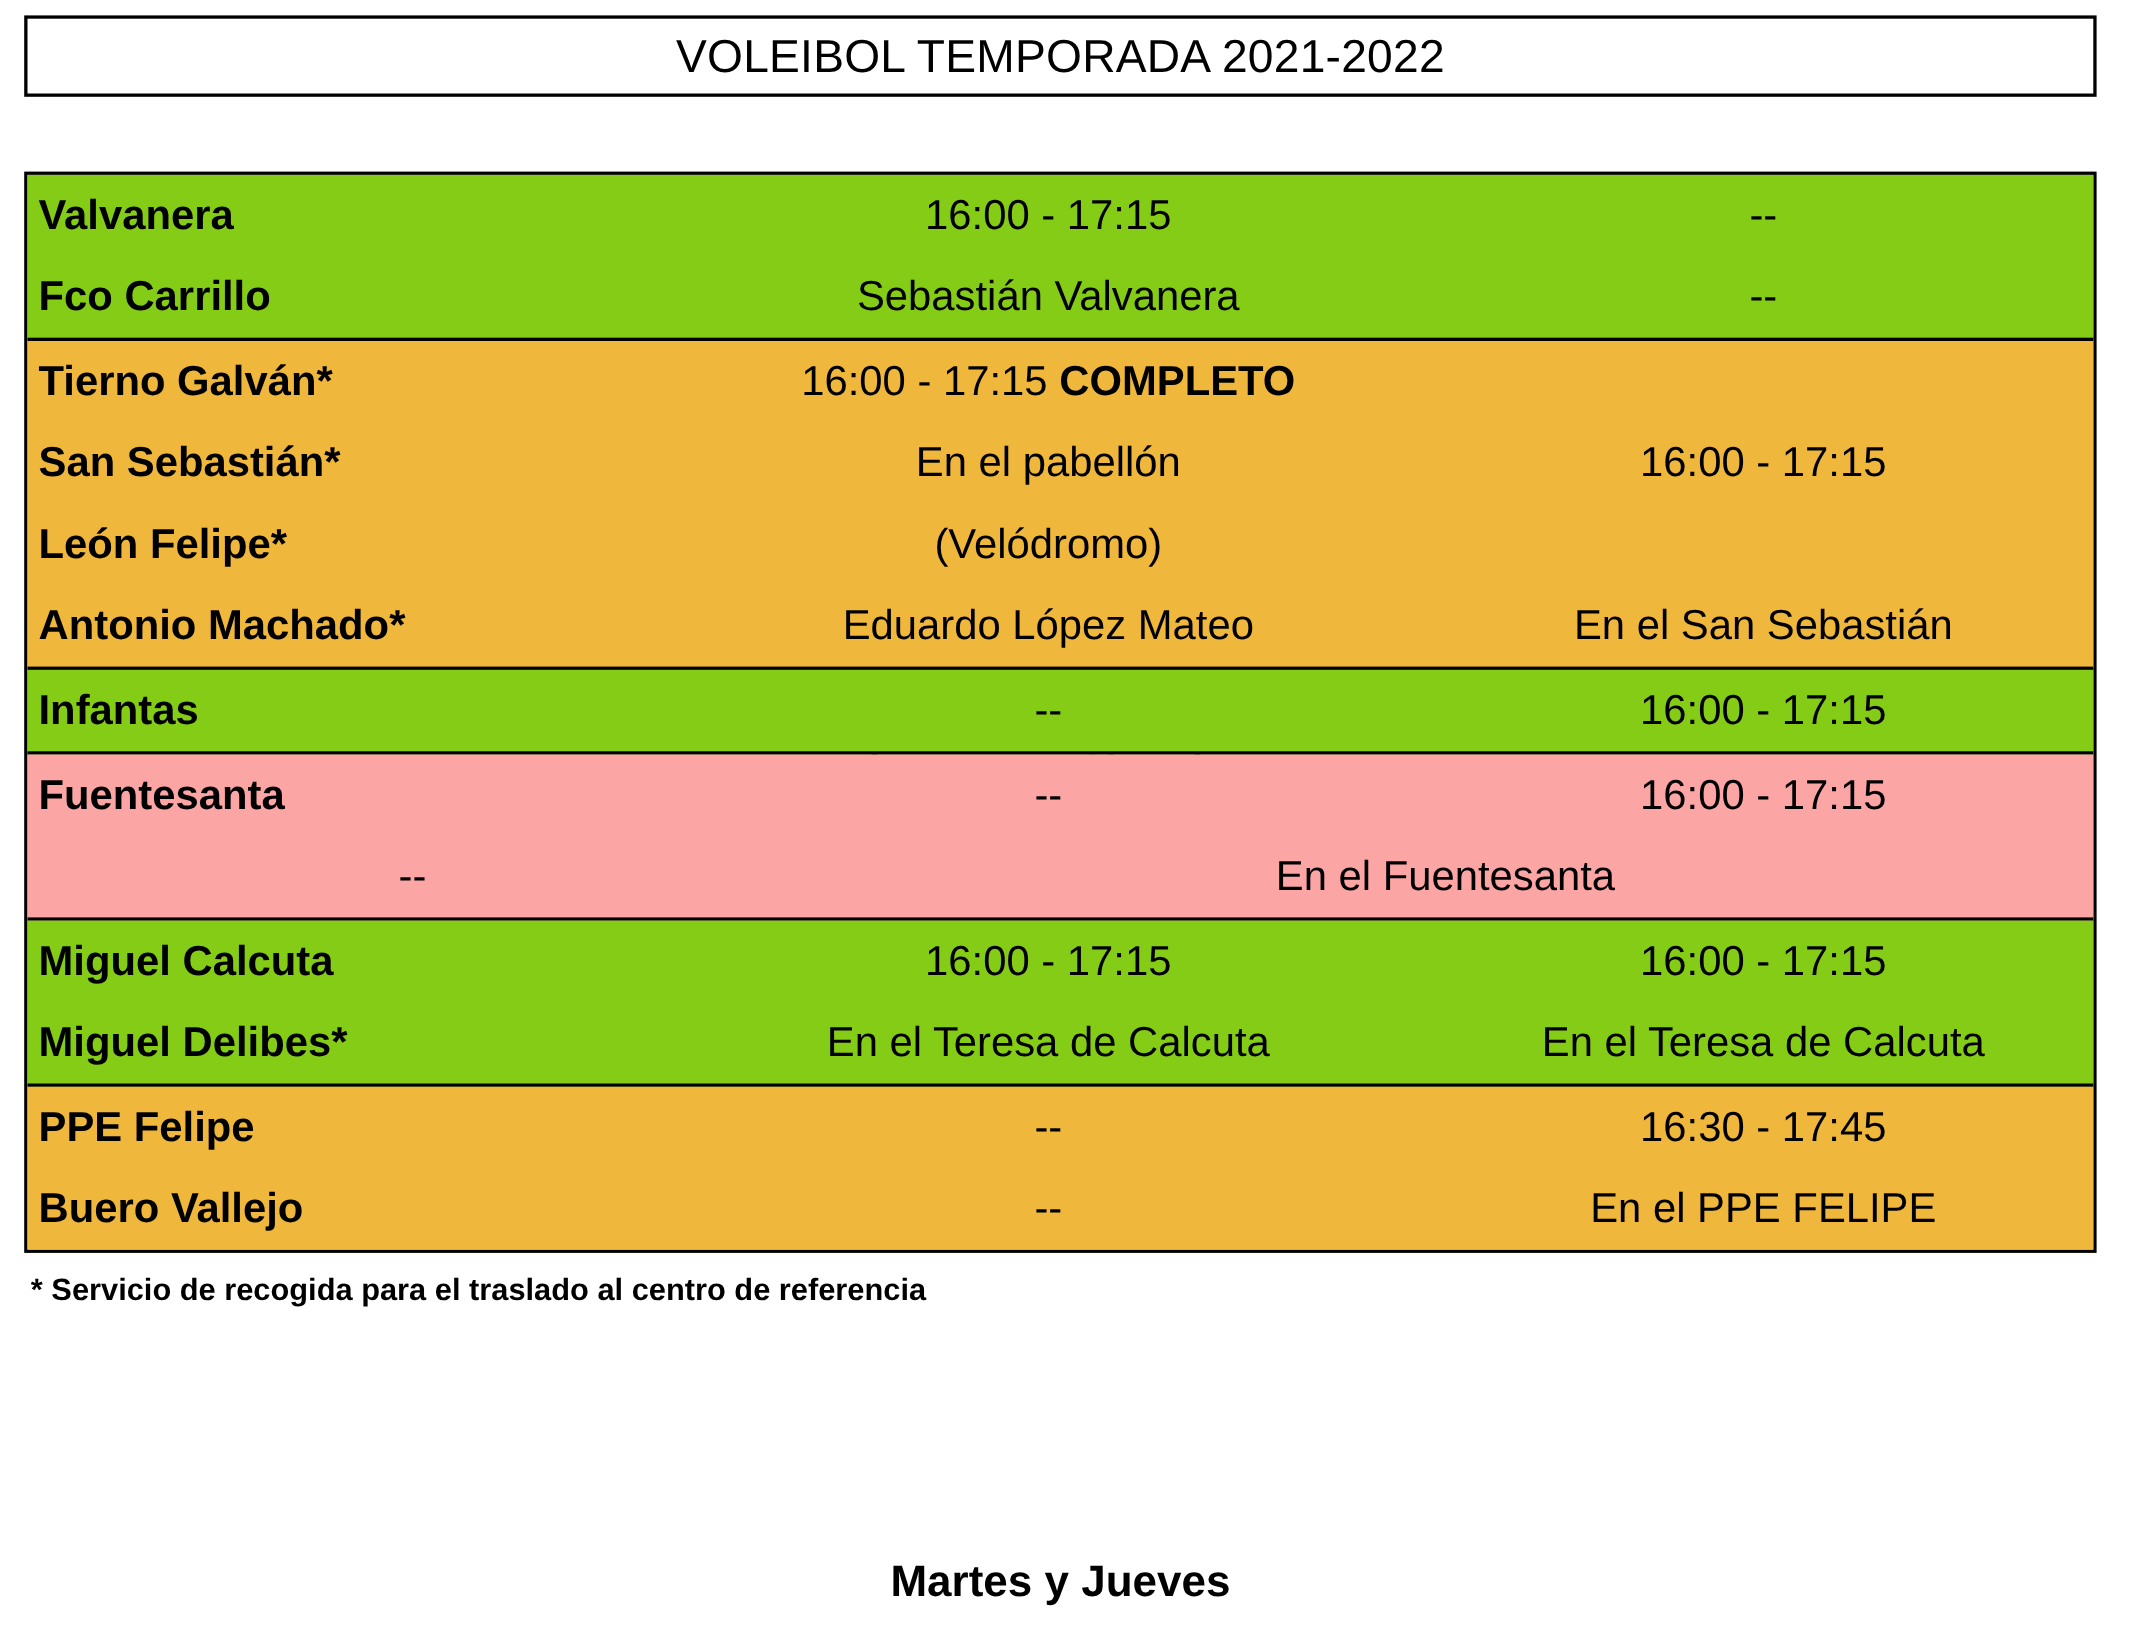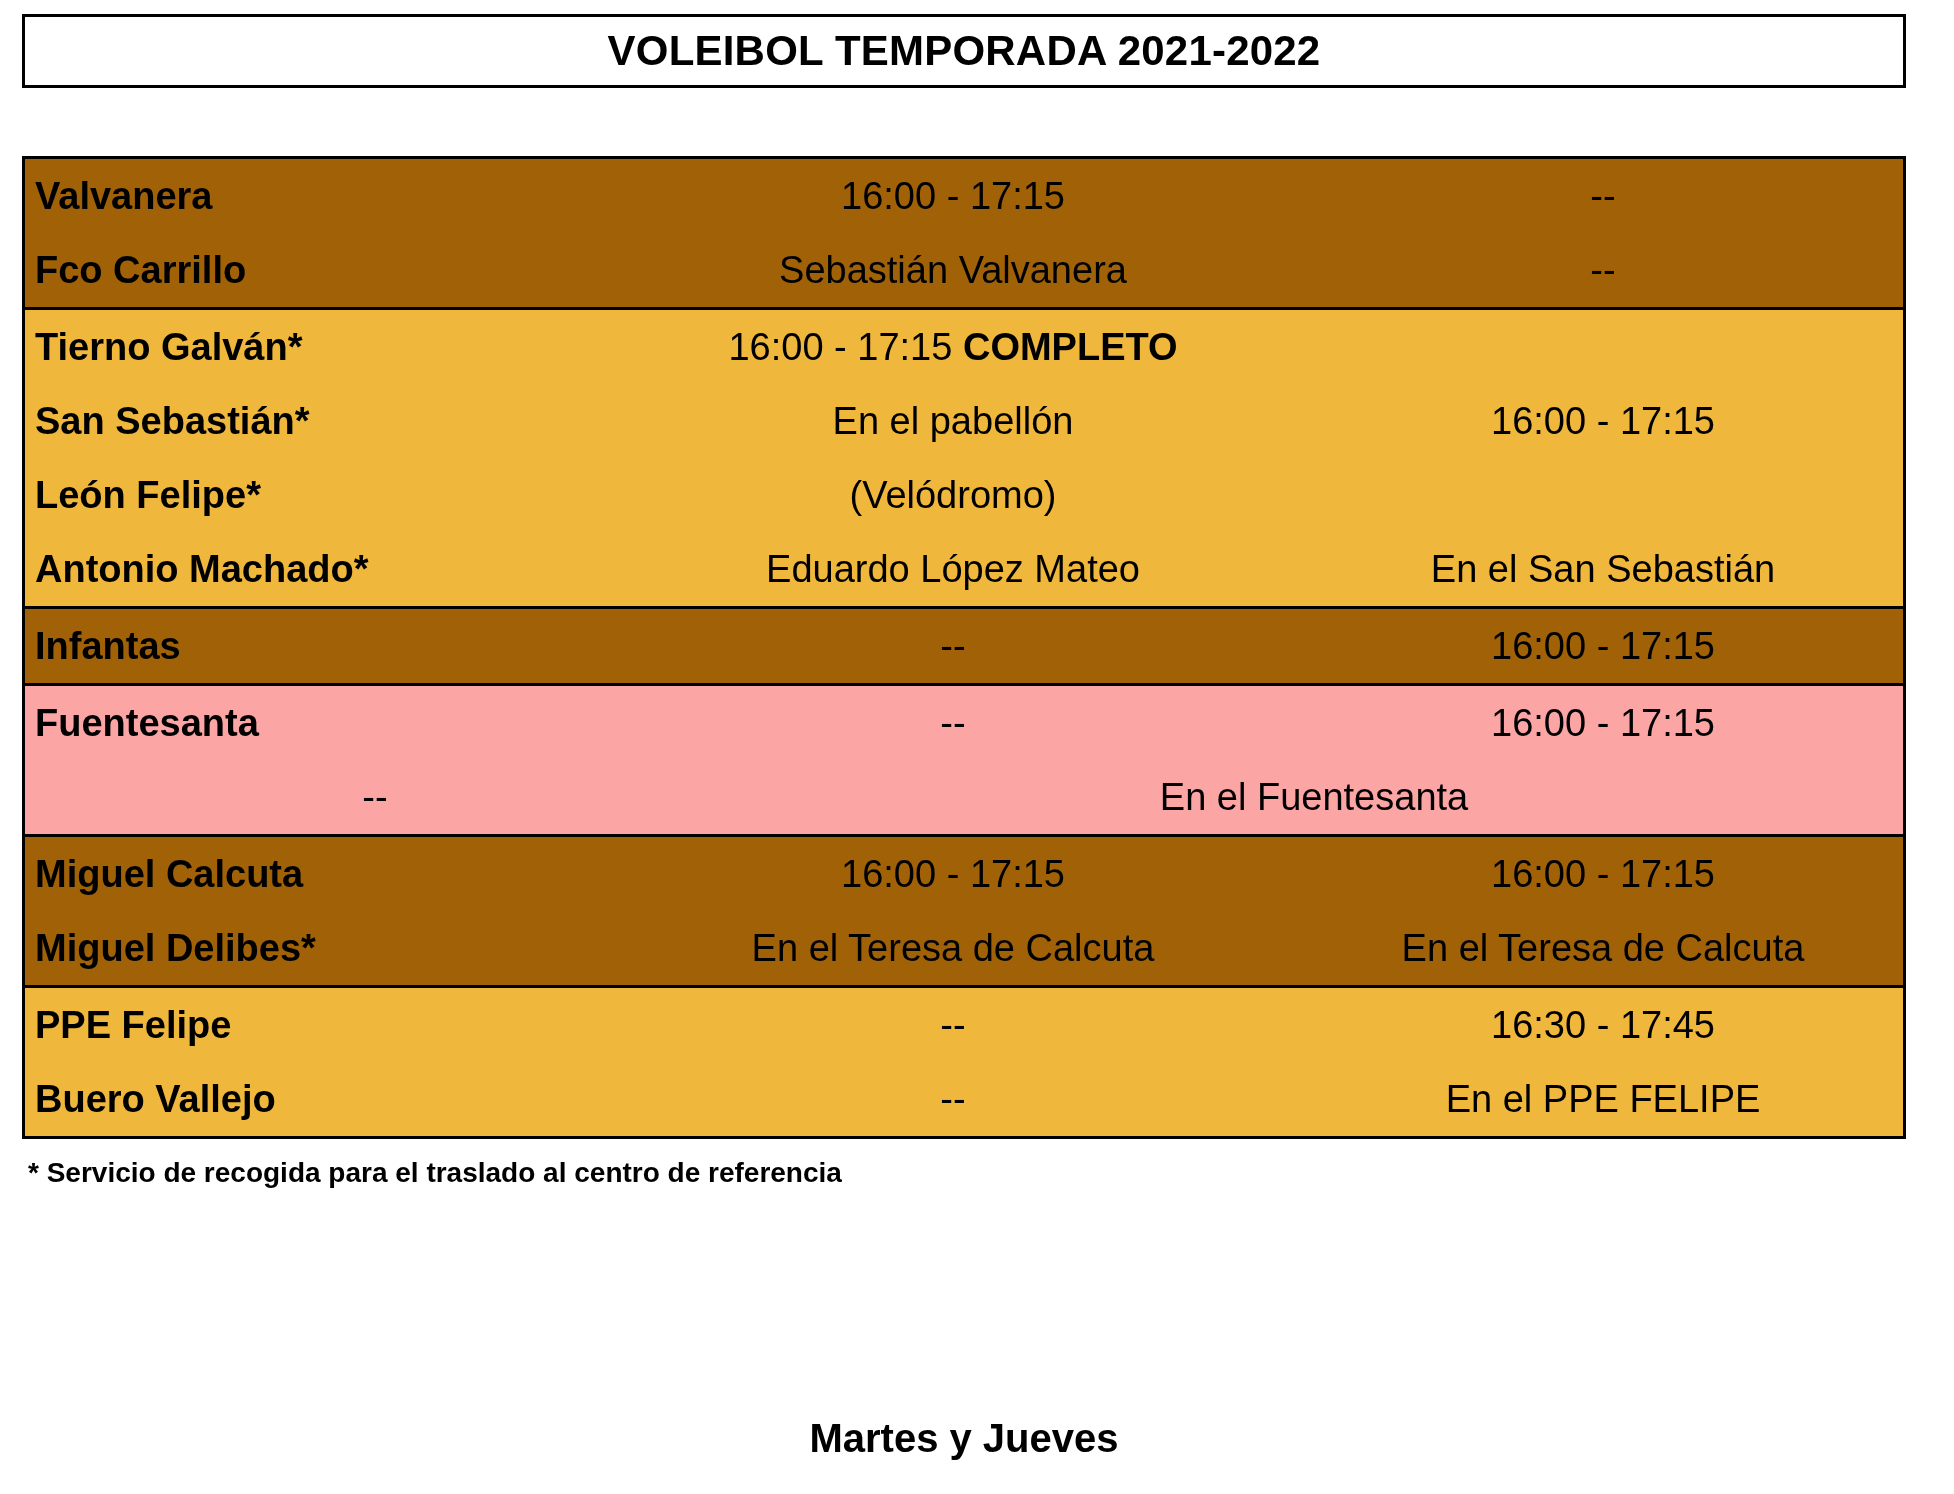--- a/index.html
+++ b/index.html
@@ -28,21 +28,21 @@
     box-sizing: border-box;
     height: 74px;
     margin-left: 8px;
     margin-right: 22px;
     display: flex;
     align-items: center;
     justify-content: center;
   }
   .title-text {
     font-size: 42px;
-    font-weight: bold;
+    font-weight: normal;
     letter-spacing: 0.2px;
   }
 
   
   .col-head {
     display: flex;
     margin-left: 8px;
     margin-right: 22px;
     height: 68px;
     align-items: center;
@@ -64,21 +64,21 @@
     box-sizing: border-box;
     margin-left: 8px;
     margin-right: 22px;
   }
   .block {
     border-bottom: 3px solid #000;
     position: relative;
   }
   .block:last-child { border-bottom: none; }
   .block.shade { background: #EFB73B; }
-  .block.plain { background: #a16207; }
+  .block.plain { background: #84cc16; }
 
   .row {
     display: flex;
     align-items: center;
     height: 74px;
   }
   .cell-name {
     flex: 0 0 578px;
     font-size: 38px;
     font-weight: bold;

